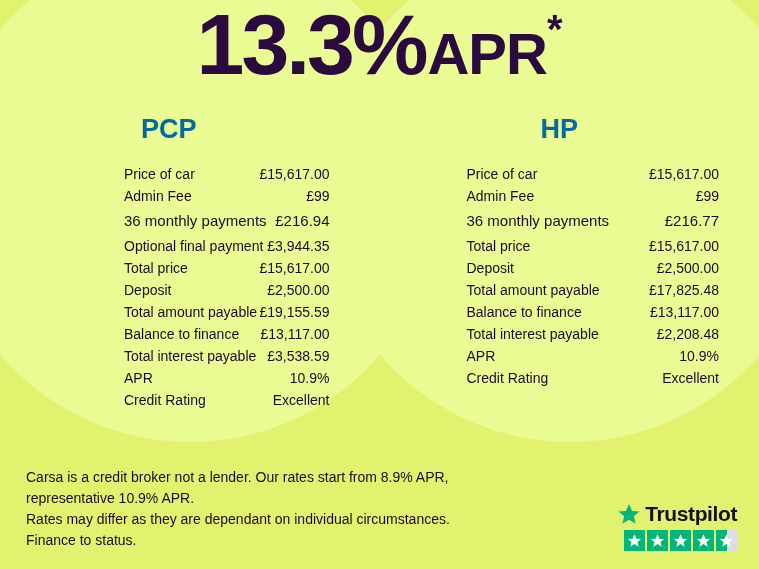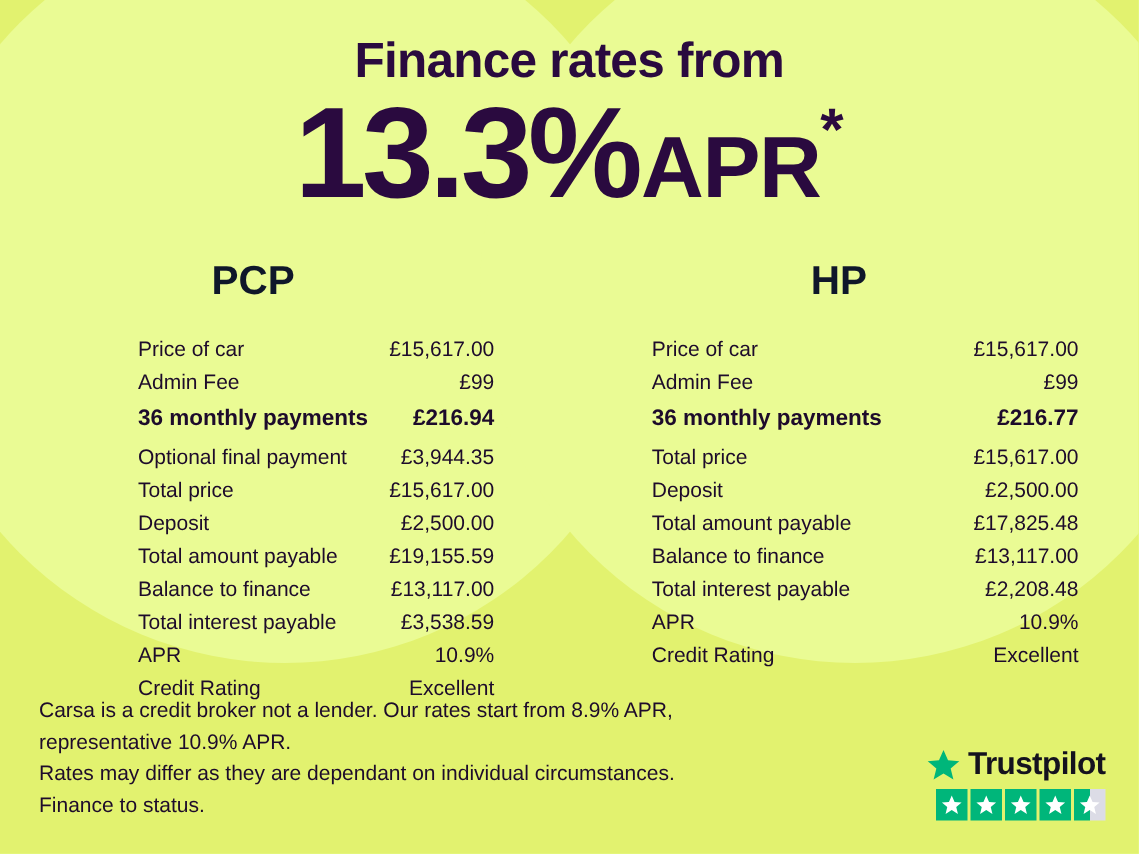--- a/index.html
+++ b/index.html
@@ -79,43 +79,44 @@
   .cols {
     display: flex;
     margin-top: 28px;
   }
   .col {
     width: 50%;
     box-sizing: border-box;
   }
   .col-title {
     text-align: center;
-    color: #0f172a;
+    color: #0369a1;
     font-size: 27px;
     font-weight: bold;
     margin-bottom: 18px;
   }
   .col-left .col-title { padding-right: 42px; }
   .col-right .col-title { padding-right: 20px; }
   .rows {
     color: #1d0b2b;
     font-size: 14px;
   }
   .col-left .rows { padding: 0 50px 0 92px; }
   .col-right .rows { padding: 0 40px 0 55px; }
   .row {
     display: flex;
     justify-content: space-between;
     align-items: baseline;
     padding: 3px 0;
+    margin-left: 32px;
   }
   .row .label { white-space: nowrap; }
   .row .value { white-space: nowrap; }
   .row.bold {
-    font-weight: bold;
+    font-weight: normal;
     font-size: 15px;
     padding: 5px 0 6px 0;
     align-items: center;
   }
   .footnote {
     position: absolute;
     left: 26px;
     bottom: 22px;
     color: #1d0b2b;
     font-size: 14px;
@@ -166,21 +167,20 @@
 </style>
 </head>
 <body>
 
 <div class="canvas">
   <div class="blob blob-left"></div>
   <div class="blob blob-right"></div>
 
   <div class="content">
 
-    <div class="headline">Finance rates from</div>
 
     <div class="bigrate">
       <span class="num">13.3%</span><span class="apr">APR</span><span class="star">*</span>
     </div>
 
     <div class="cols">
 
       <div class="col col-left">
         <div class="col-title">PCP</div>
         <div class="rows">

